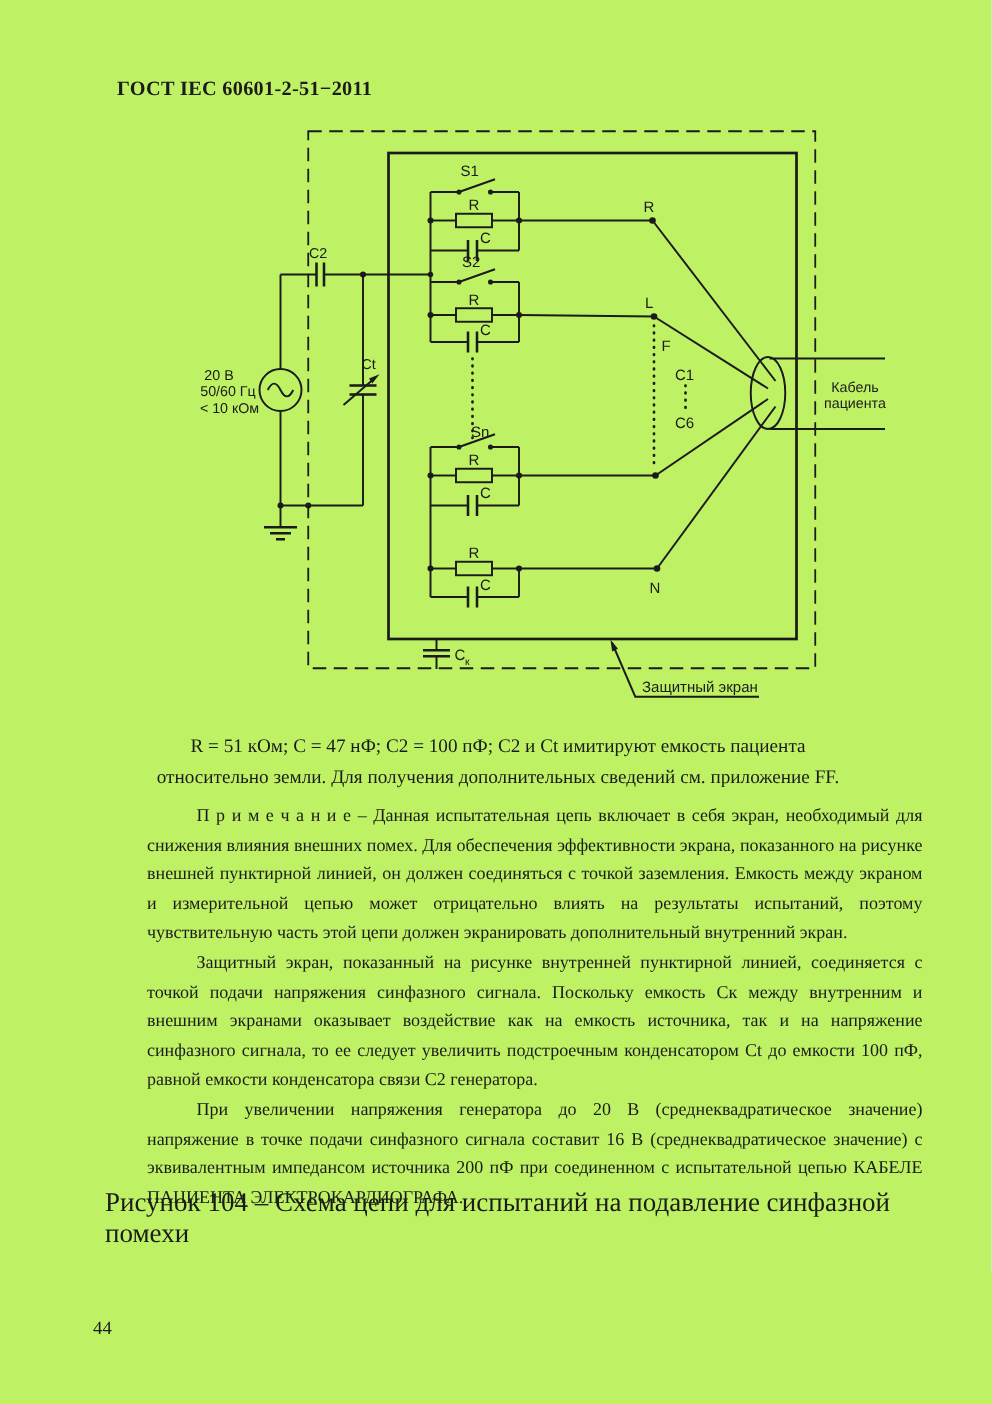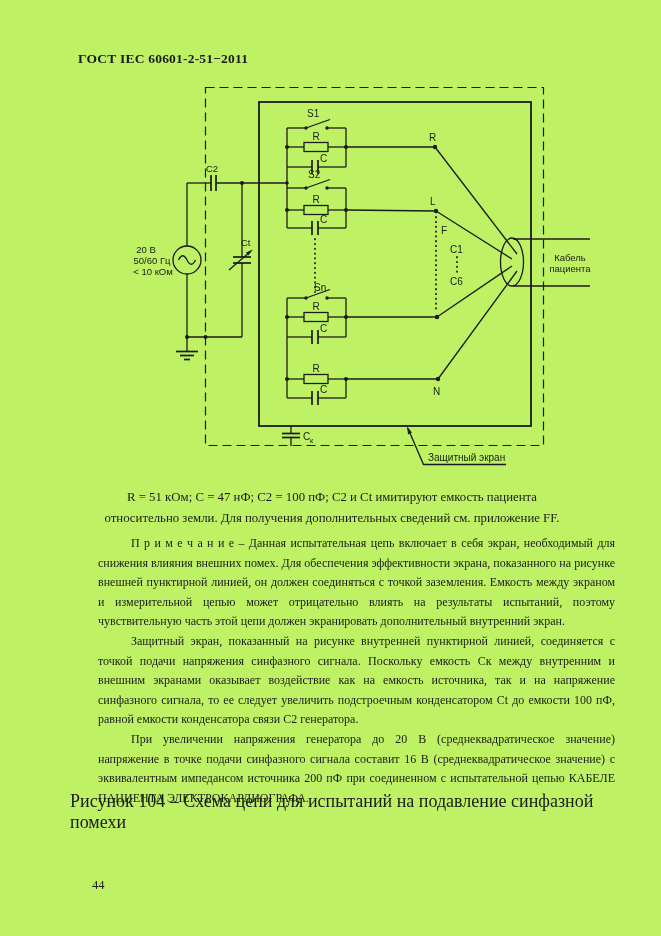--- a/index.html
+++ b/index.html
@@ -23,21 +23,21 @@
   }
   .bodytext{
     position:absolute;left:78px;top:534px;width:517px;
     font-size:12px;line-height:19.6px;text-align:justify;margin-left:20px;
   }
   .bodytext p{margin:0;text-indent:33px;}
   .figcap{
     position:absolute;left:70px;top:791px;width:524px;
     text-align:left;font-size:18px;line-height:20.5px;
   }
-  .pagenum{position:absolute;left:92px;top:878px;font-size:12.5px;}
+  .pagenum{position:absolute;left:62px;top:878px;font-size:12.5px;}
 
   
   .w{stroke:#1b1b1b;stroke-width:1.3;fill:none;}
   .w2{stroke:#1b1b1b;stroke-width:1.8;fill:none;}
   .plate{stroke:#1b1b1b;stroke-width:1.7;fill:none;}
   .dash{stroke:#1b1b1b;stroke-width:1.2;fill:none;stroke-dasharray:9 5;}
   .dotline{stroke:#1b1b1b;stroke-width:1.8;fill:none;stroke-dasharray:0.4 4.4;stroke-linecap:round;}
   .dot{fill:#1b1b1b;stroke:none;}
   .fillb{fill:#1b1b1b;stroke:none;}
   .lbl{font-family:"Liberation Sans","DejaVu Sans",sans-serif;font-size:10px;fill:#1b1b1b;}

